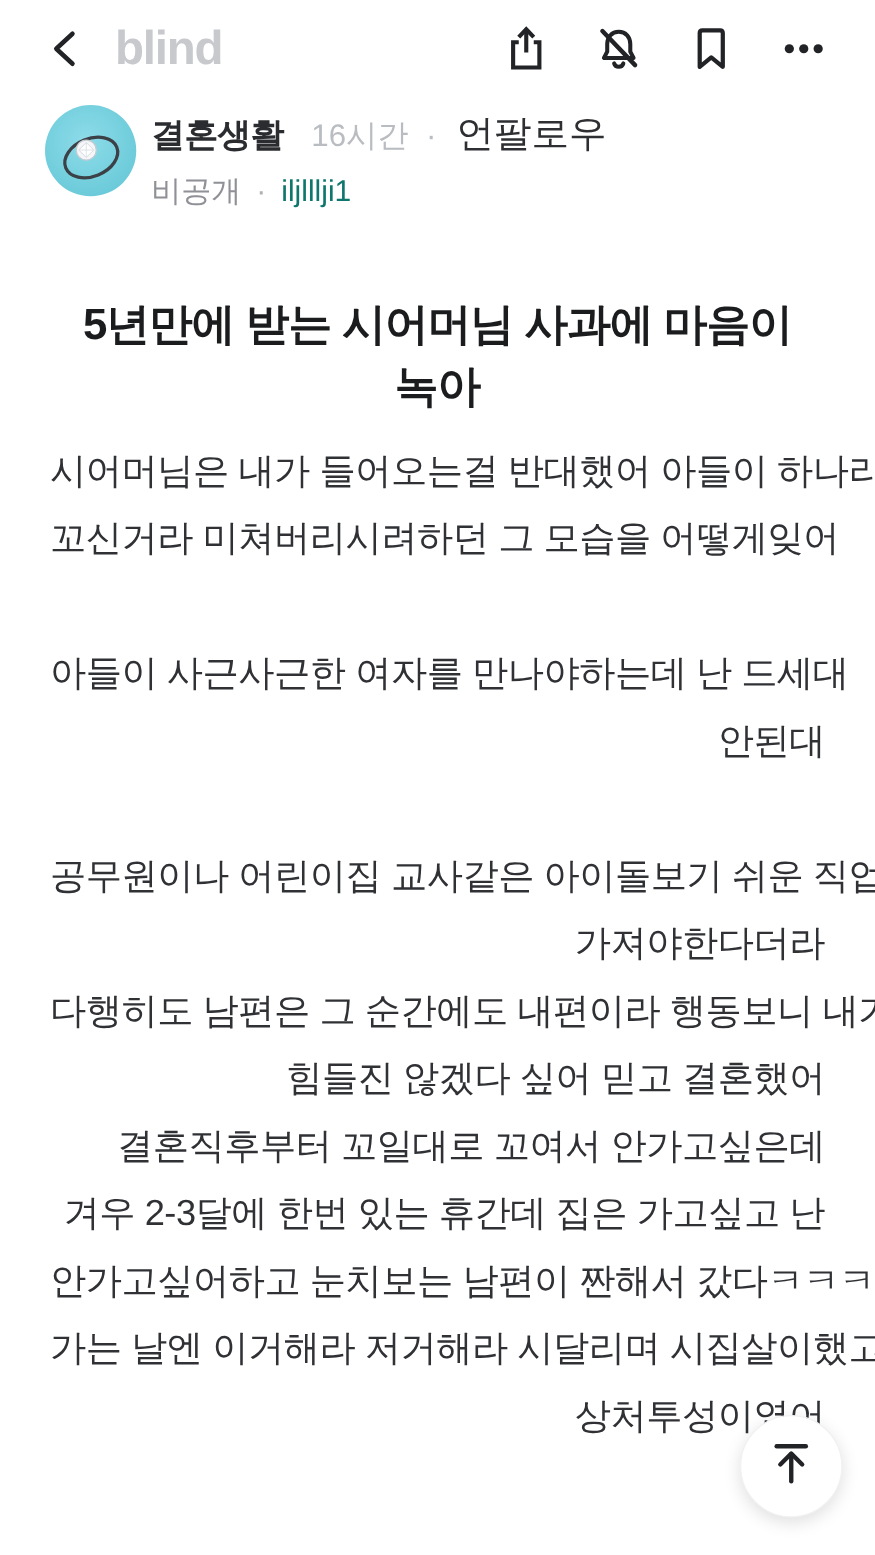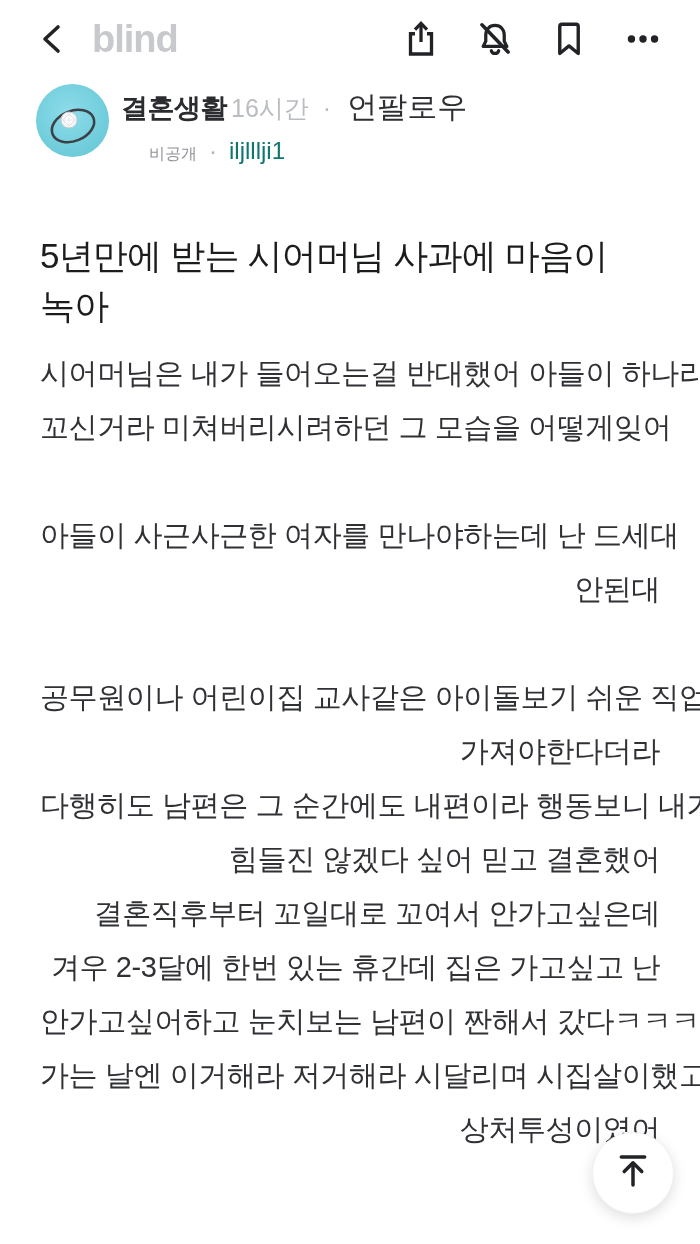--- a/index.html
+++ b/index.html
@@ -50,37 +50,38 @@
   .avatar {
     width: 73px; height: 73px;
     border-radius: 50%;
     overflow: hidden;
     flex: 0 0 auto;
     background: radial-gradient(circle at 45% 40%, #8edcea 0%, #74cfdd 55%, #5fc3d4 100%);
   }
   .author-info { margin-left: 12px; padding-top: 3px; }
   .author-line1 { display: flex; align-items: baseline; }
   .channel-name { font-size: 27px; font-weight: 700; color: #2b2c2f; letter-spacing: -0.5px; }
-  .post-time { font-size: 25px; color: #b9bcc0; margin-left: 4px; }
+  .post-time { font-size: 25px; color: #b9bcc0; margin-left: 22px; }
   .meta-dot { font-size: 25px; color: #b9bcc0; margin-left: 14px; }
   .unfollow { font-size: 30px; color: #2e2f32; margin-left: 16px; cursor: pointer; }
   .author-line2 { display: flex; align-items: baseline; margin-top: 9px; }
-  .visibility { font-size: 16px; color: #8f9196; margin-left: 28px; }
+  .visibility { font-size: 24px; color: #8f9196; }
   .meta-dot2 { font-size: 24px; color: #aeb0b4; margin-left: 12px; }
   .username { font-size: 24px; color: #0f766e; margin-left: 12px; }
 
   
   .post-title { margin: 66px 40px 0 40px; }
   .title-line {
     font-size: 35px;
-    font-weight: 400;
+    font-weight: 700;
     color: #1b1c1e;
     letter-spacing: -0.8px;
     line-height: 50px;
     white-space: nowrap;
+    text-align: center;
   }
 
   
   .post-body { margin: 15px 40px 0 40px; }
   .body-line {
     font-size: 29px;
     color: #2f3135;
     letter-spacing: -0.4px;
     line-height: 54px;
     height: 54px;

